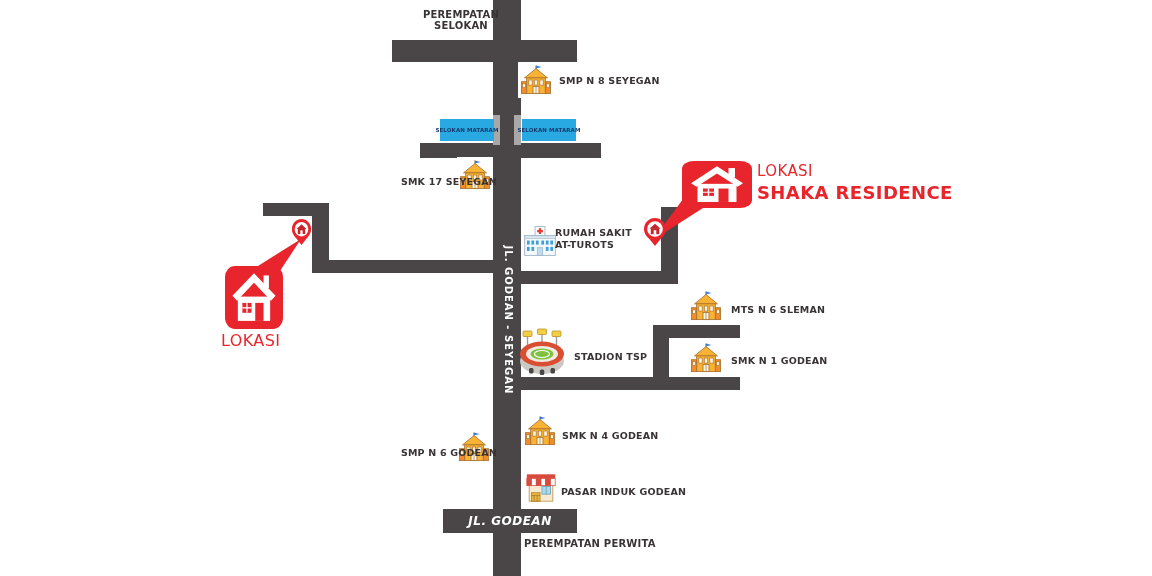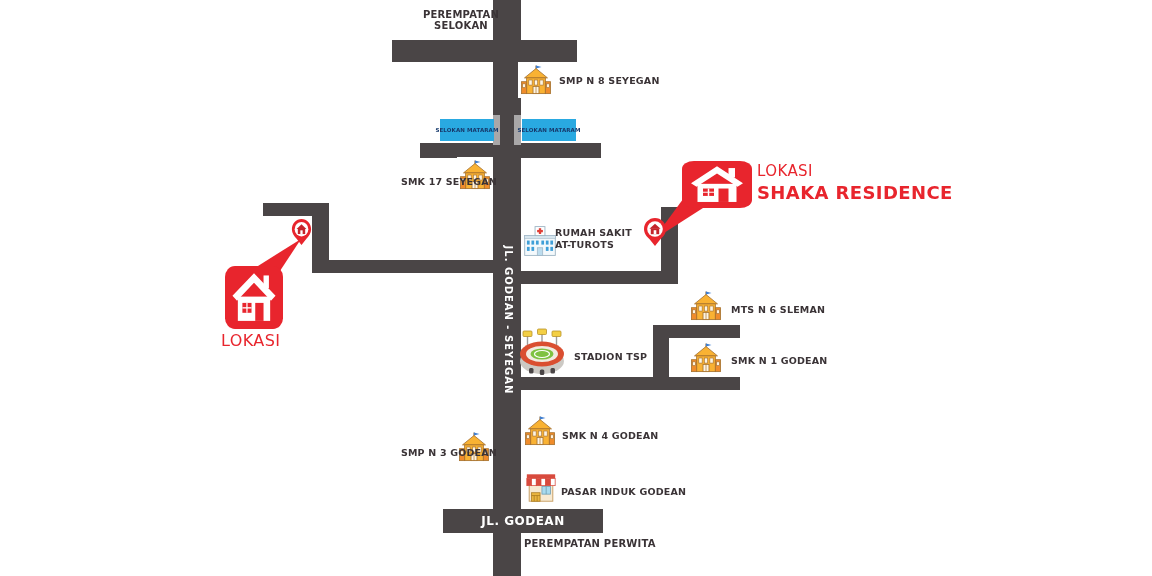--- a/index.html
+++ b/index.html
@@ -54,21 +54,21 @@
     <span class="water-label">SELOKAN MATARAM</span>
   </div>
 
   <div class="interchange-label" style="left:415px;top:10px;width:92px;">
     <div>PEREMPATAN</div>
     <div>SELOKAN</div>
   </div>
 
   <div class="vroad-label" style="left:508px;top:320px;">JL. GODEAN - SEYEGAN</div>
 
-  <div class="road-bar-label" style="left:443px;top:509px;width:160px;height:24px;">
+  <div class="road-bar-label" style="left:443px;top:509px;width:134px;height:24px;font-style:italic;">
     <span>JL. GODEAN</span>
   </div>
 
   <div class="interchange-label" style="left:524px;top:539px;text-align:left;">PEREMPATAN PERWITA</div>
 
   <div class="lm-box" style="left:518px;top:62px;width:36px;height:36px;">
     <span class="icon" style="left:1px;top:1px;width:34px;height:34px;">
         <svg viewBox="0 0 40 40">
     <line x1="20" y1="3" x2="20" y2="9" stroke="#7a5c3e" stroke-width="1.2"></line>
     <polygon points="20,3 26.5,4.8 20,6.6" fill="#3f7fd1"></polygon>
@@ -239,21 +239,21 @@
     <rect x="11.5" y="20" width="4" height="6" fill="#fdf4e3" stroke="#a8732f" stroke-width="0.8"></rect>
     <rect x="18" y="20" width="4" height="6" fill="#fdf4e3" stroke="#a8732f" stroke-width="0.8"></rect>
     <rect x="24.5" y="20" width="4" height="6" fill="#fdf4e3" stroke="#a8732f" stroke-width="0.8"></rect>
     <rect x="4.2" y="24.5" width="3.4" height="4.5" fill="#fdf4e3" stroke="#a8732f" stroke-width="0.8"></rect>
     <rect x="32.4" y="24.5" width="3.4" height="4.5" fill="#fdf4e3" stroke="#a8732f" stroke-width="0.8"></rect>
     <rect x="16.5" y="27.5" width="7" height="8.5" fill="#fdf4e3" stroke="#a8732f" stroke-width="1"></rect>
     <line x1="20" y1="27.5" x2="20" y2="36" stroke="#a8732f" stroke-width="0.8"></line>
   </svg>
       </span>
   </div>
-  <div class="lm-label right" style="left:350px;top:447px;width:103px;">SMP N 3 GODEAN</div>
+  <div class="lm-label right" style="left:350px;top:447px;width:103px;">SMP N 6 GODEAN</div>
 
   <span class="icon" style="left:524px;top:470px;width:34px;height:36px;">
       <svg viewBox="0 0 36 38">
     <rect x="5.5" y="13" width="25" height="20" fill="#f7ead2" stroke="#c79d62" stroke-width="1"></rect>
     <rect x="3" y="4.5" width="30" height="4.5" fill="#d84a3d"></rect>
     <g stroke="#d84a3d" stroke-width="0.8">
       <rect x="3" y="9" width="5" height="7.5" fill="#d84a3d"></rect>
           <rect x="8" y="9" width="5" height="7.5" fill="#ffffff"></rect>
       <rect x="13" y="9" width="5" height="7.5" fill="#d84a3d"></rect>
           <rect x="18" y="9" width="5" height="7.5" fill="#ffffff"></rect>

